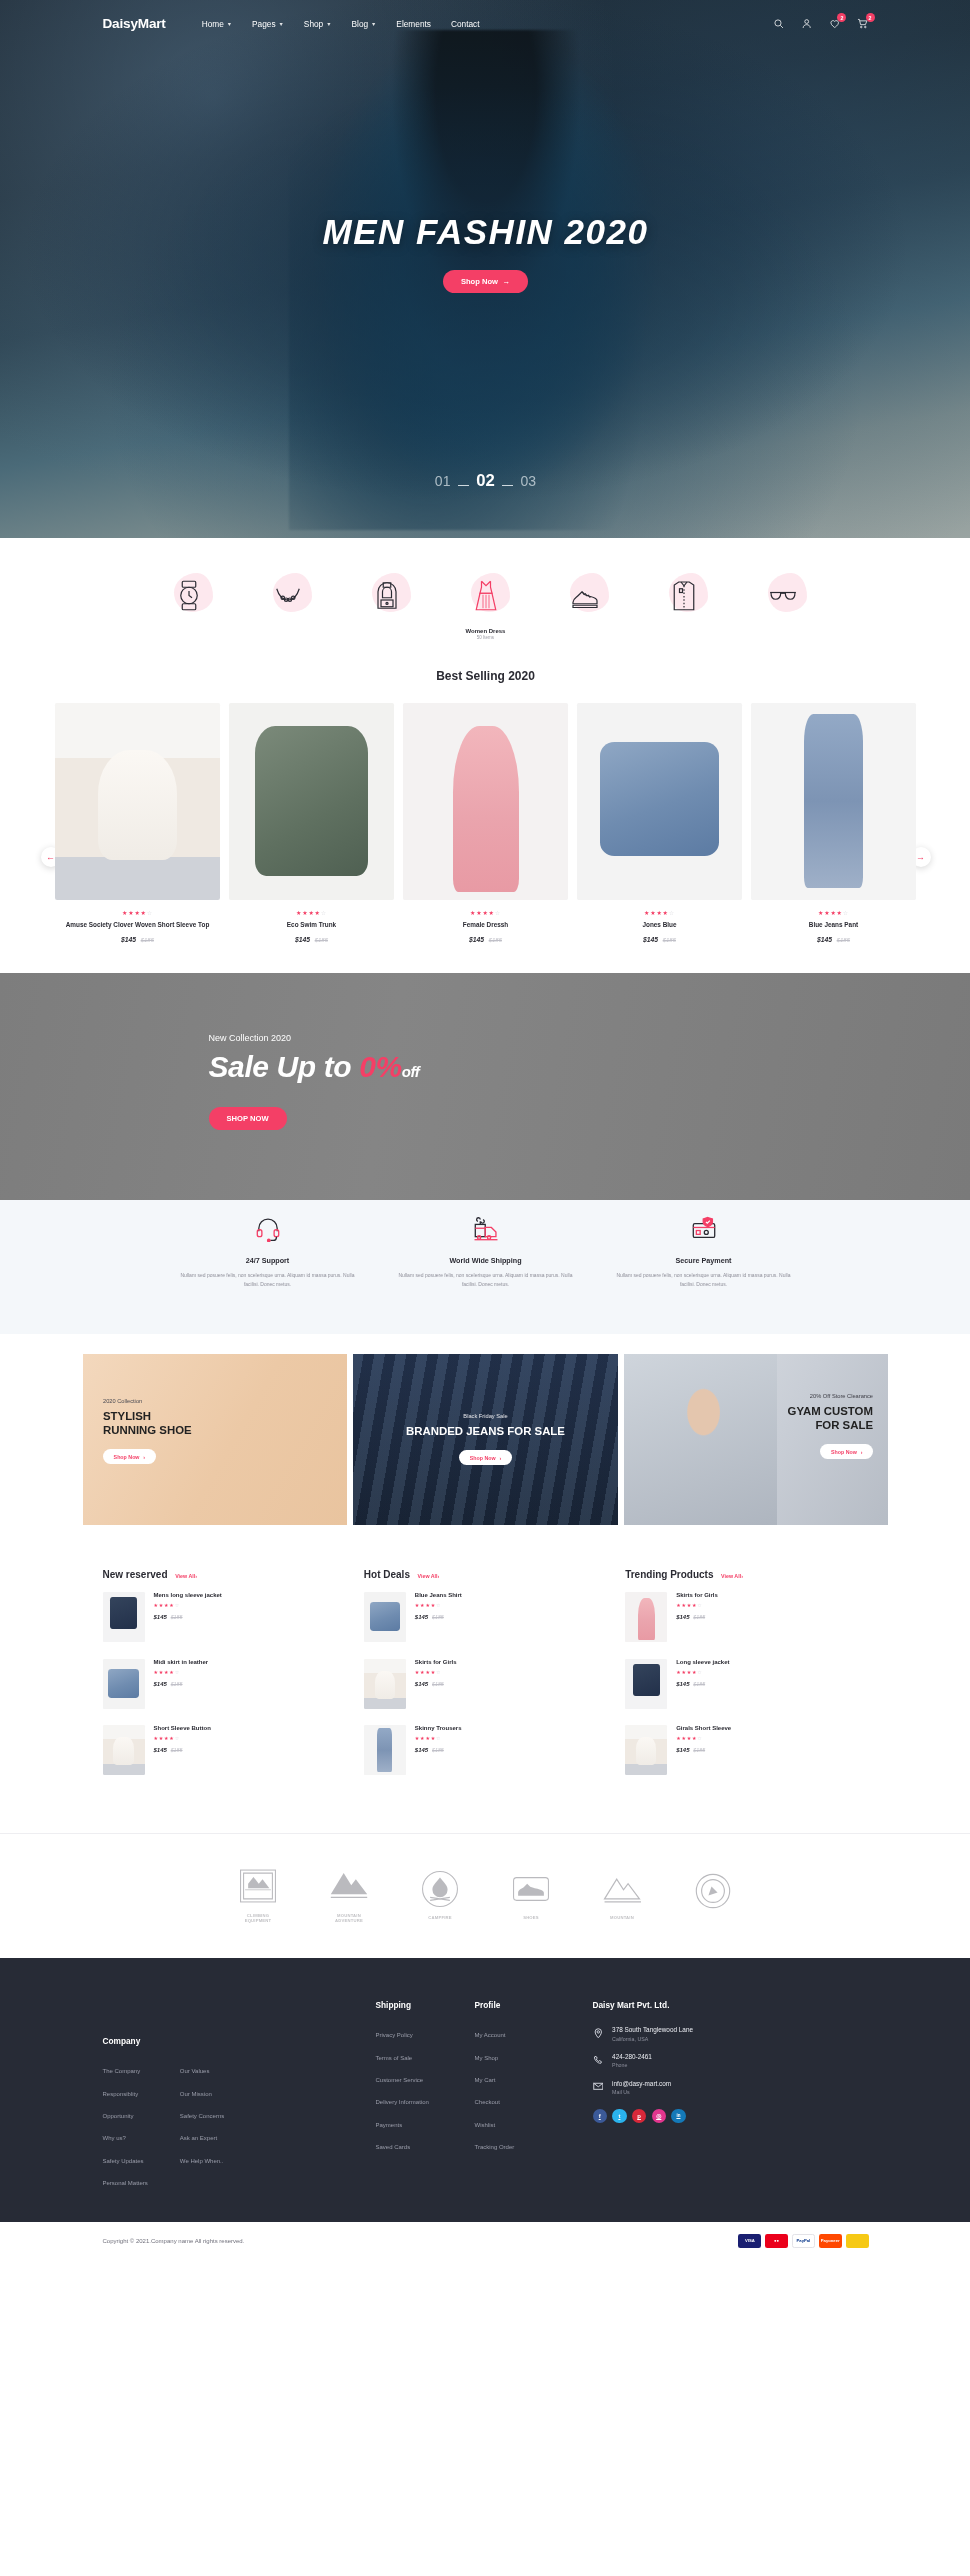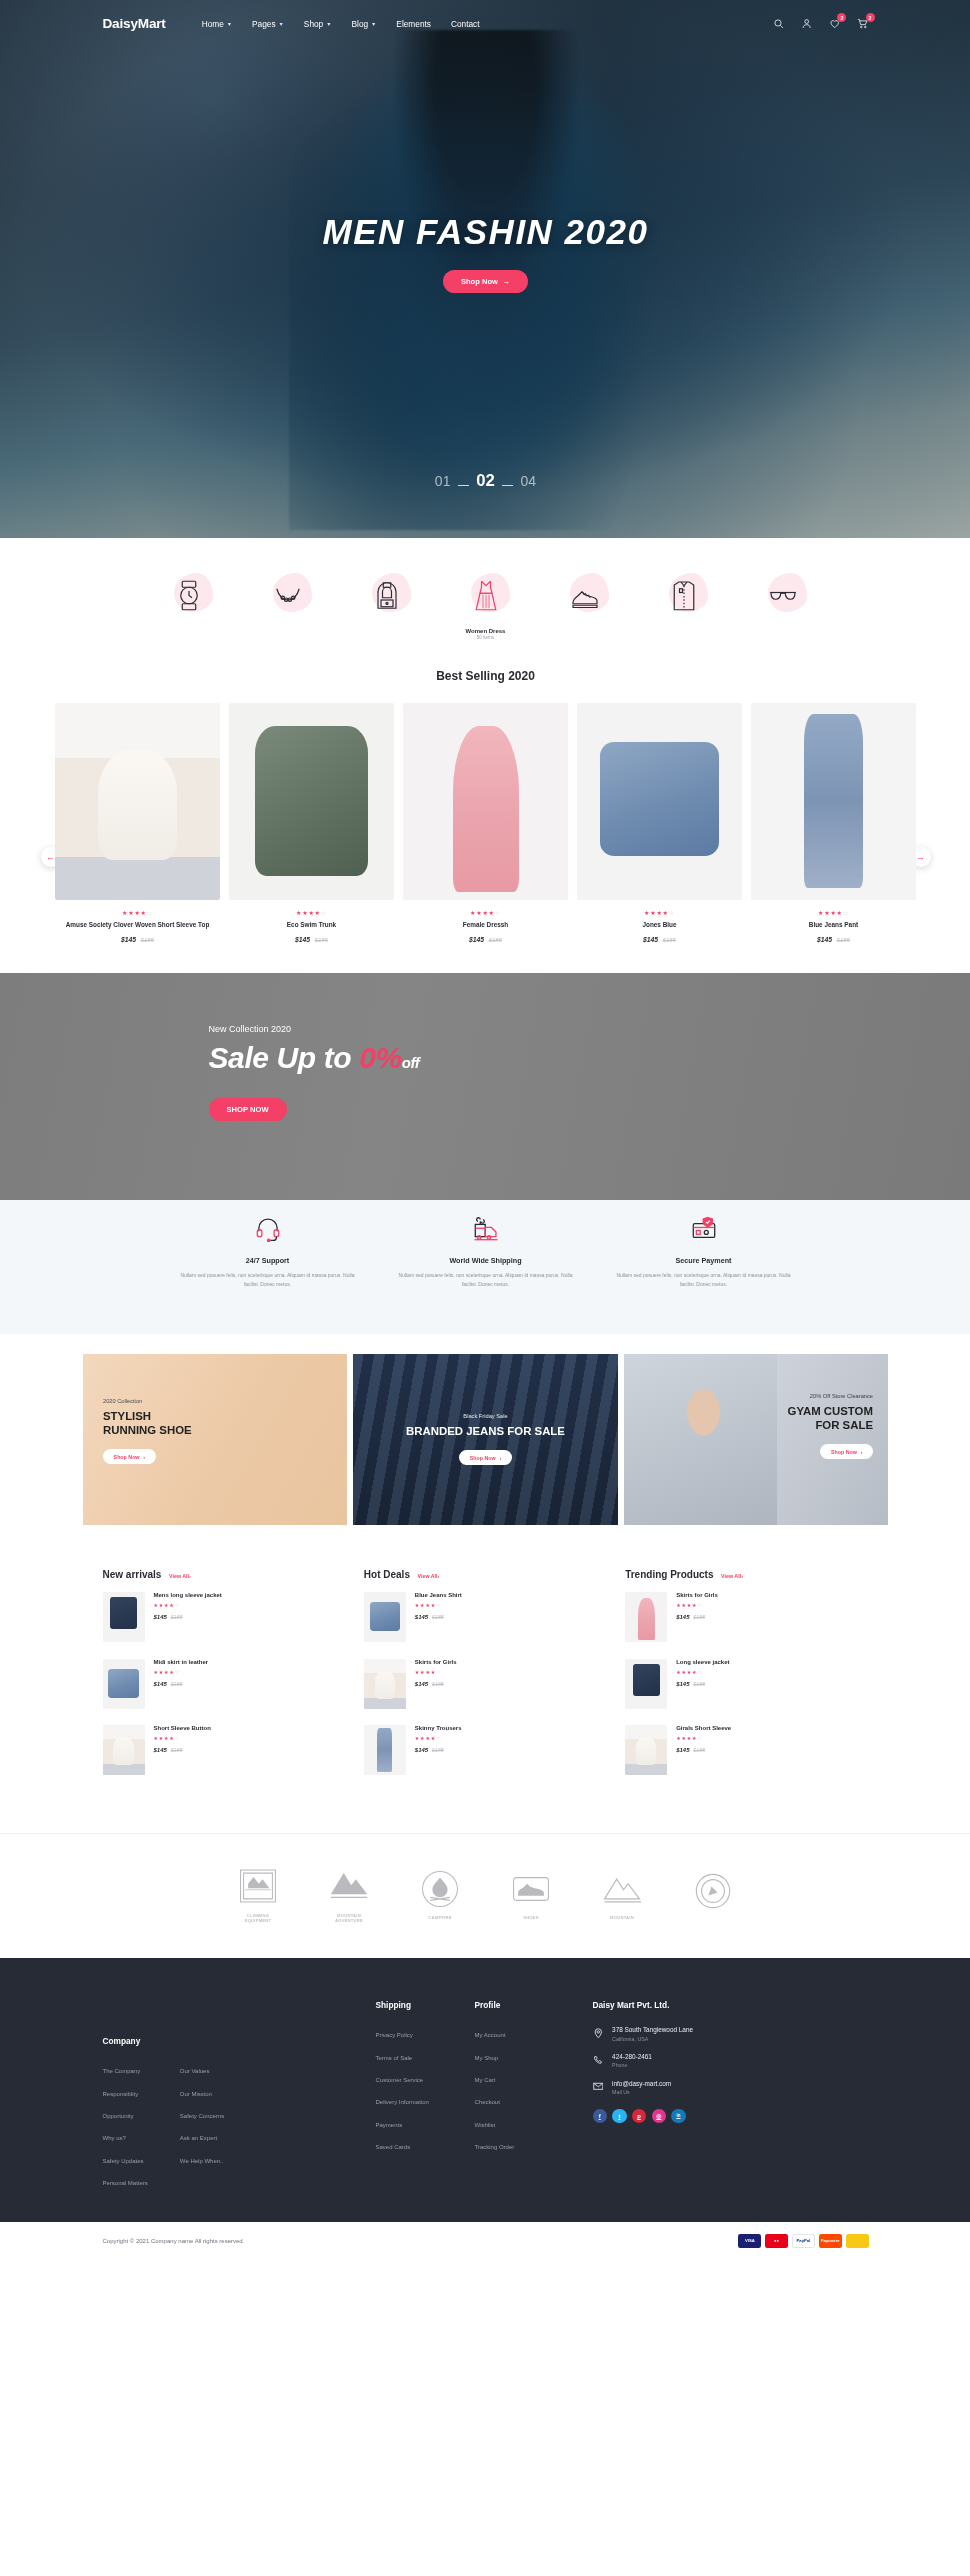--- a/index.html
+++ b/index.html
@@ -142,21 +142,21 @@
         border-radius:16% 16% 6% 6%; }
   .ph-jack{ background:#f3f3f4; }
   .ph-jack::after{ content:""; position:absolute; left:18%; top:10%; width:64%; height:64%;
         background:linear-gradient(160deg,#34445c,#22304a); border-radius:10%; }
 
   
   .sale{
     background:linear-gradient(100deg,#7d7d7d 0%, #858585 40%, #7a7a7a 100%);
     height:227px; position:relative; overflow:hidden;
   }
-  .sale-inner{ width:766px; margin:4px auto; padding-top:47px; }
+  .sale-inner{ width:766px; margin:13px auto; padding-top:47px; }
   .sale-sub{ color:#fff; font-size:9px; margin-left:106px; }
   .sale-head{ margin-left:106px; margin-top:7.6px; color:#fff;
     font-size:30px; font-style:italic; font-weight:bold; letter-spacing:-0.4px; }
   .sale-head .pct{ color:#f43f66; }
   .sale-head .off{ font-size:15px; }
   .sale-btn{ margin-left:106px; margin-top:23px; }
 
   
   .news-zone{ background:#f4f7fa; position:relative; height:114px; }
   .news-card{
@@ -341,21 +341,21 @@
         <span>Shop Now</span>
         <span>→</span>
       </button>
     </div>
 
     <div class="slider-nums">
       <span class="n">01</span>
       <span class="dash"></span>
       <span class="n active">02</span>
       <span class="dash"></span>
-      <span class="n">04</span>
+      <span class="n">03</span>
     </div>
   </section>
 
   <section class="cats">
     <div class="cats-row">
       <div class="cat">
         <div class="cat-blob">
           <svg viewBox="0 0 40 46" fill="none" stroke="#2b2b33" stroke-width="1.6">
             <rect x="11" y="4" width="18" height="8" rx="1.5"></rect>
               <rect x="11" y="34" width="18" height="8" rx="1.5"></rect>
@@ -585,21 +585,21 @@
             </button>
         </div>
       </div>
     </div>
   </section>
 
   <section class="lists">
     <div class="lists-row">
       <div class="list-col">
         <div class="list-head">
-          <h3>New arrivals</h3>
+          <h3>New reserved</h3>
           <a href="#" class="view-all"><span>View All</span><span>›</span></a>
         </div>
         <div class="li">
           <div class="li-thumb">
               <div class="ph ph-jack"></div>
             </div>
           <div>
             <div class="li-name">Mens long sleeve jacket</div>
             <div class="li-stars">★★★★<span class="off">☆</span></div>
             <div class="li-price"><span>$145</span><span class="old">$185</span></div>

